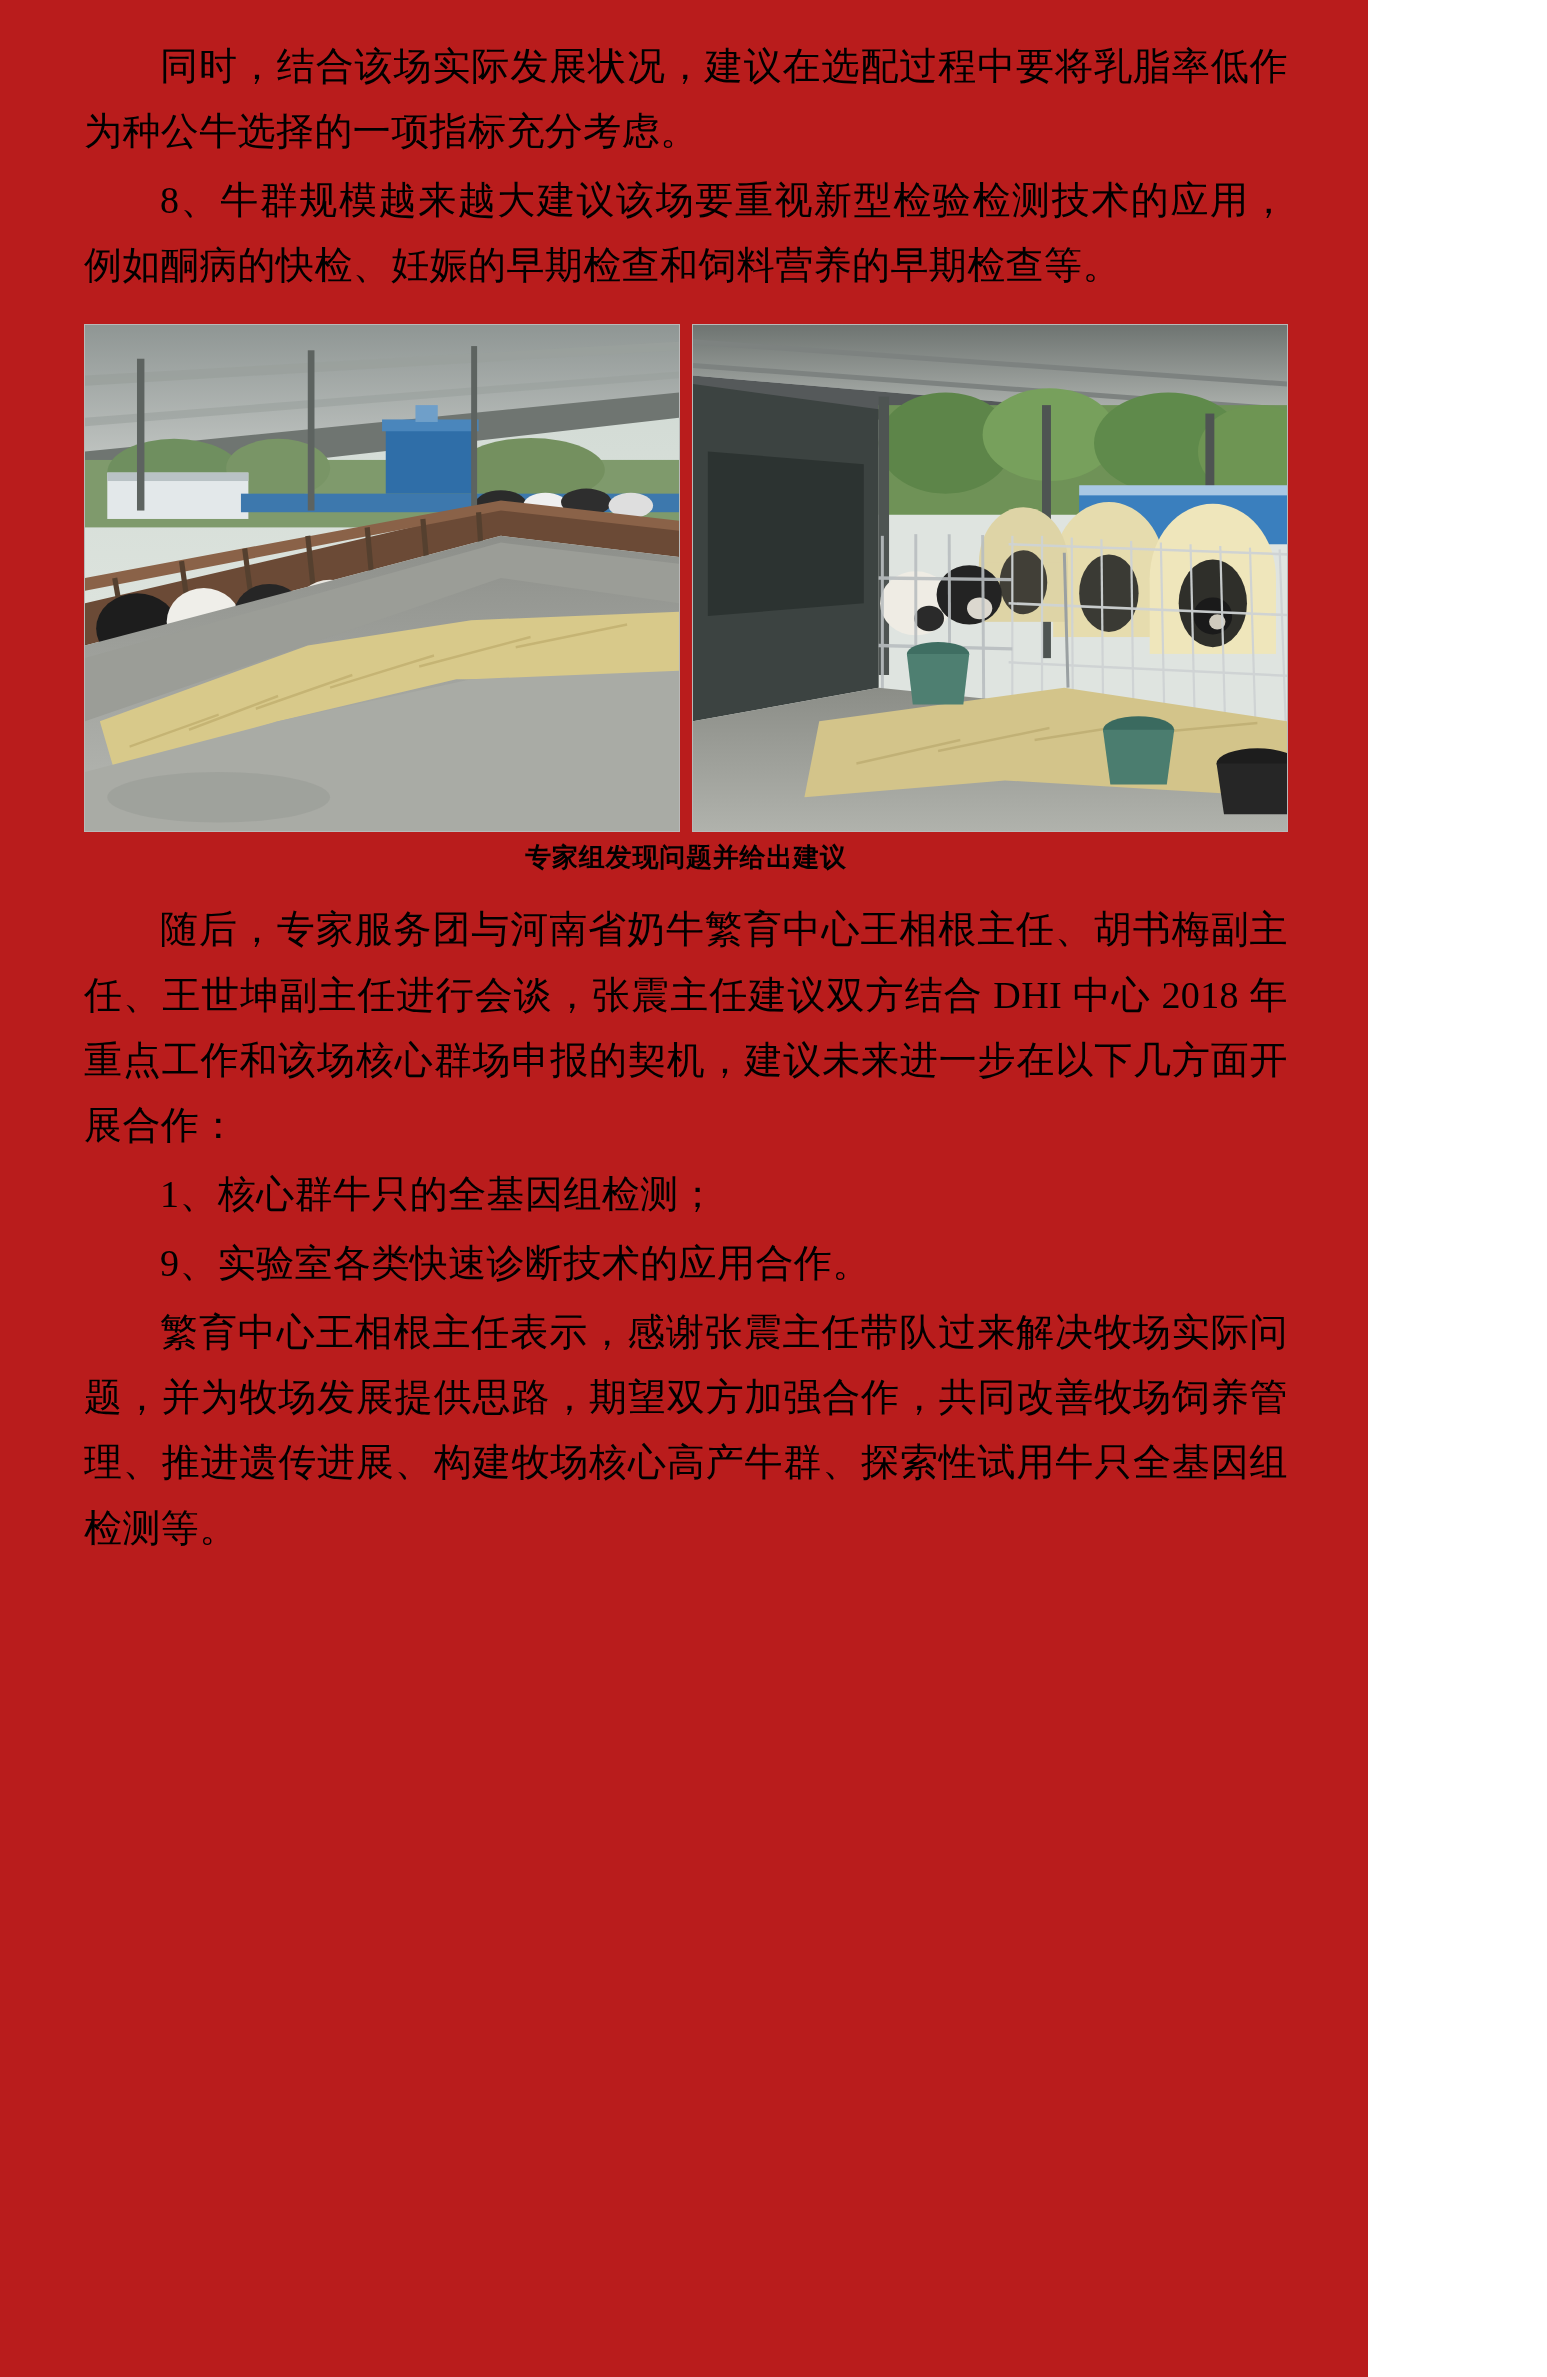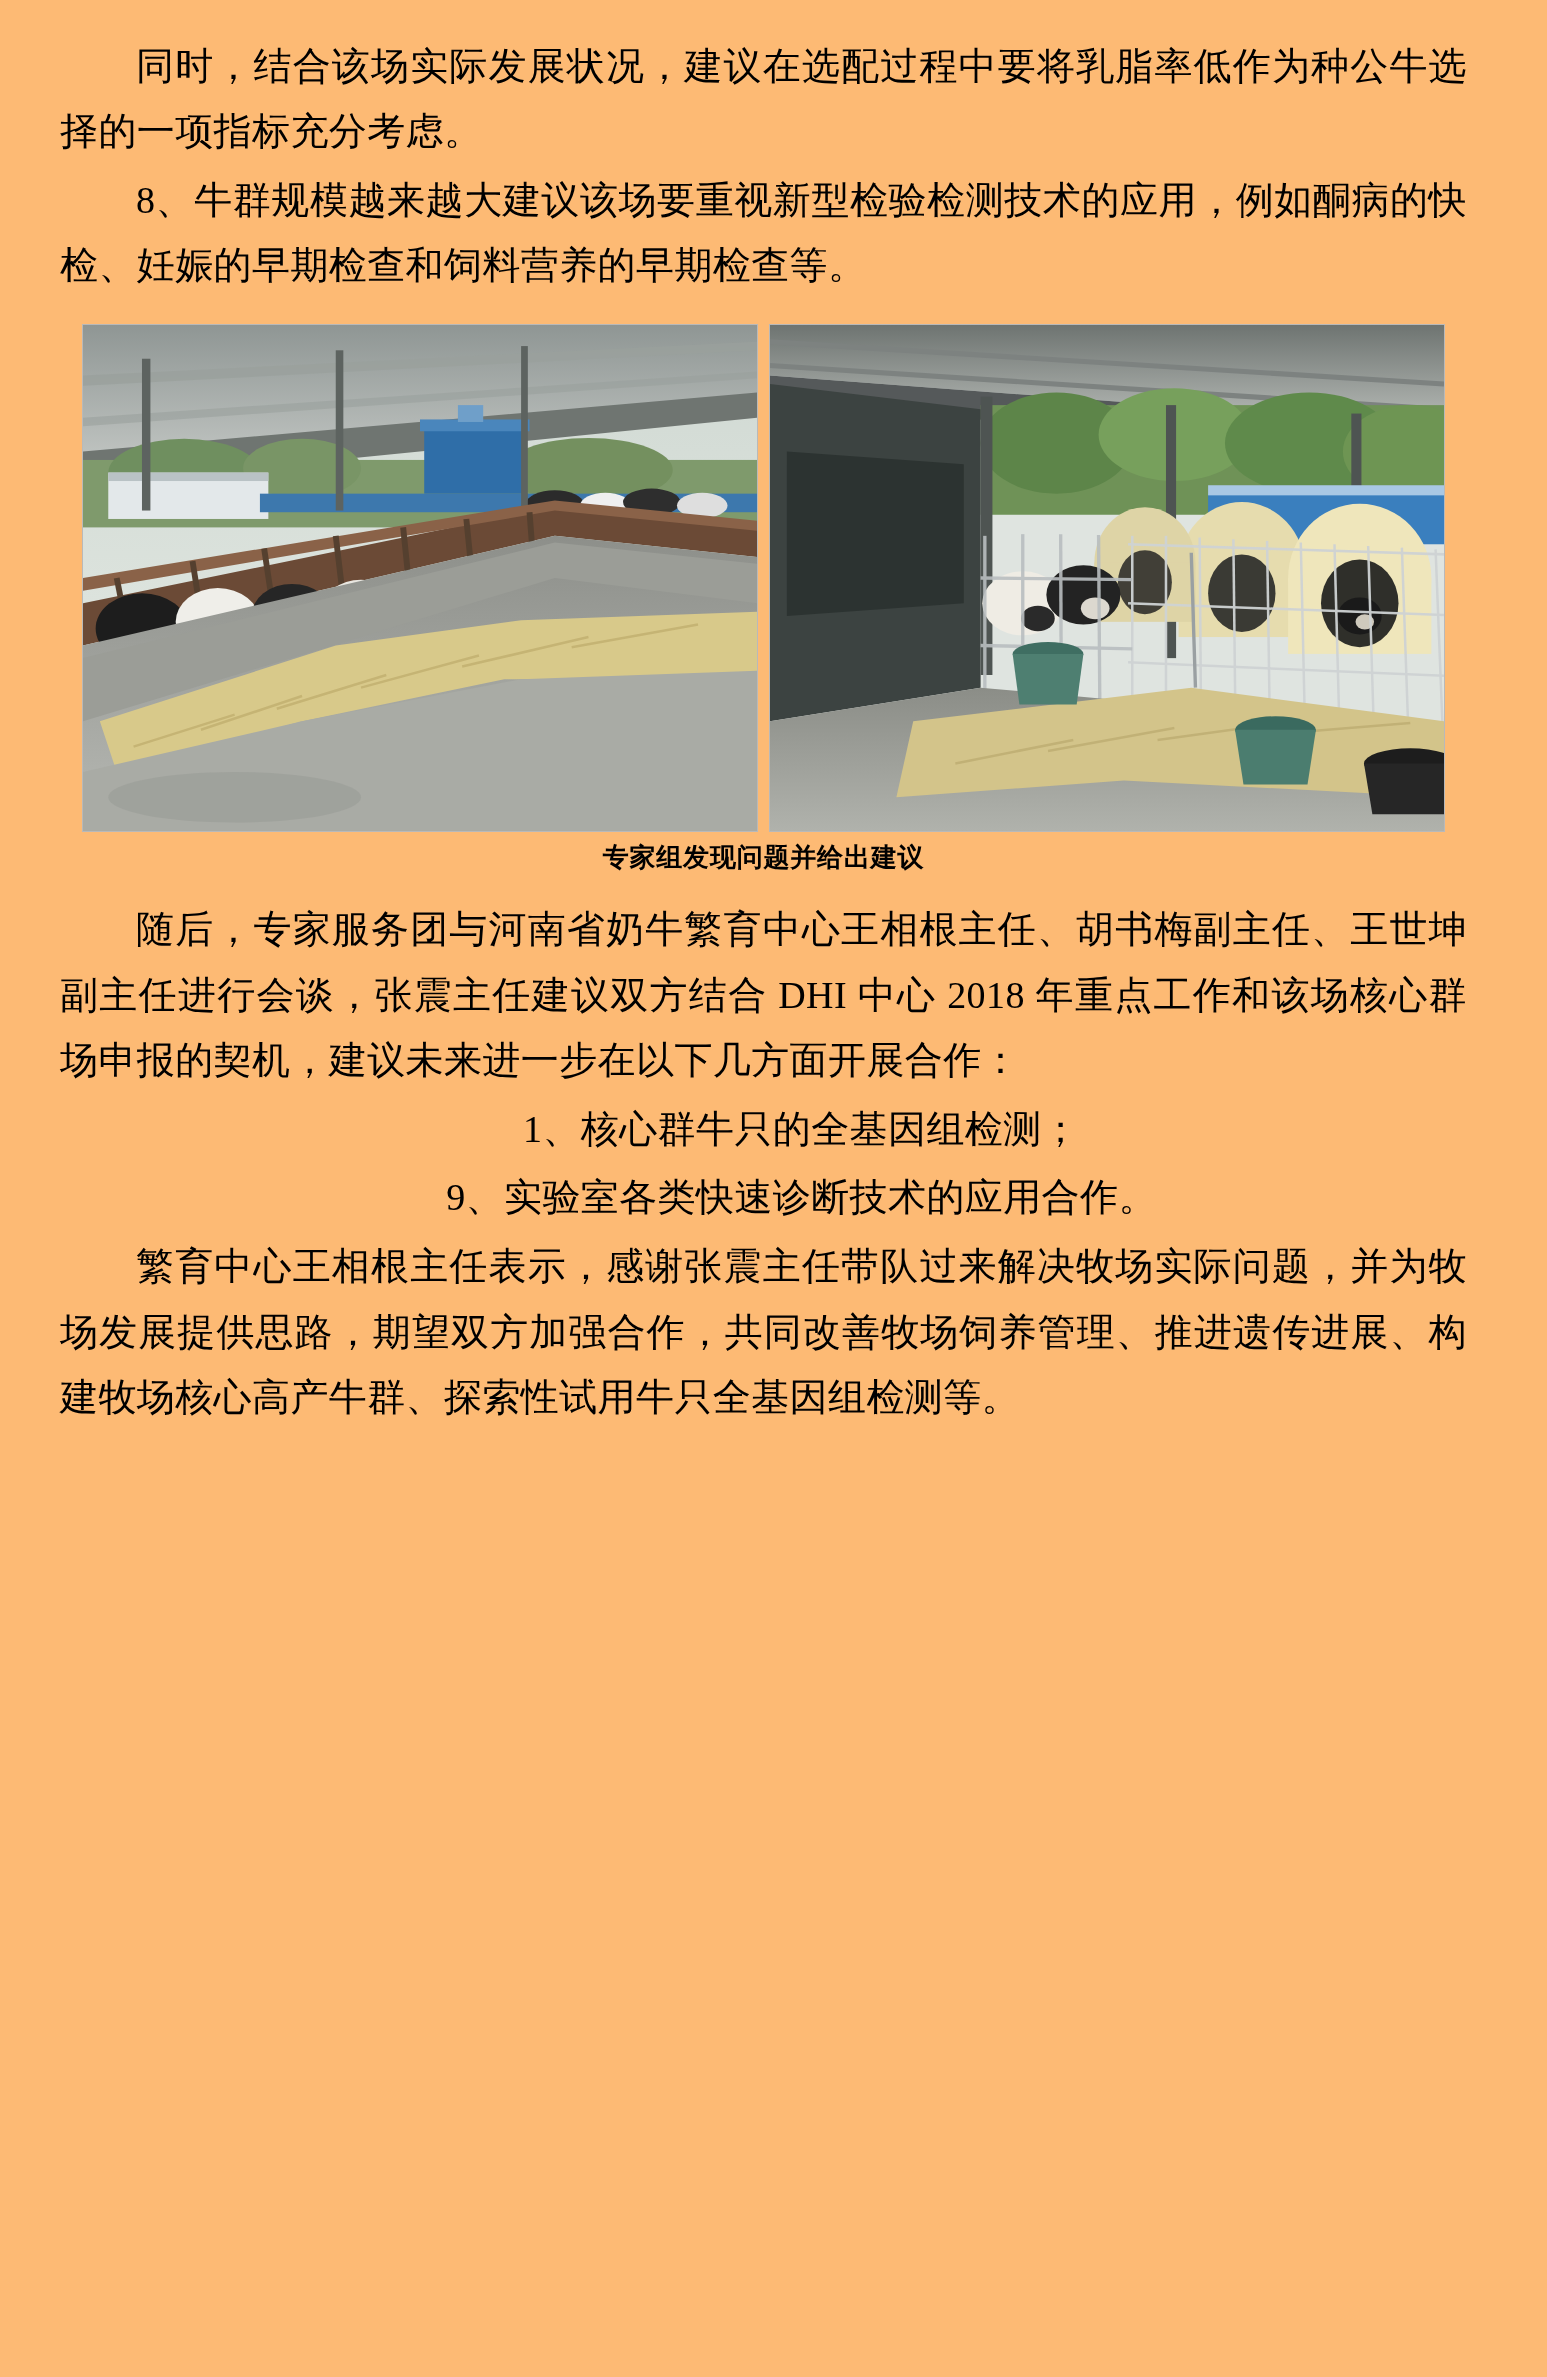--- a/index.html
+++ b/index.html
@@ -7,25 +7,25 @@
     padding: 0;
     background: #ffffff;
   }
   body {
     width: 1547px;
     min-height: 2377px;
     font-family: "Liberation Serif", "DejaVu Serif", serif;
     color: #000000;
   }
   .page {
-    width: 1547px;
+    width: 1368px;
     min-height: 2377px;
     box-sizing: border-box;
-    padding: 34px 80px 34px 60px;
-    background: #fdba74;
+    padding: 34px 80px 34px 84px;
+    background: #b91c1c;
     position: relative;
   }
   .para {
     font-size: 38px;
     line-height: 1.72;
     text-align: justify;
     text-justify: inter-ideograph;
     letter-spacing: 0.4px;
     margin: 0 0 3.4px 0;
     text-indent: 0;
@@ -61,21 +61,20 @@
     font-family: "Liberation Sans", "DejaVu Sans", sans-serif;
     letter-spacing: 0.8px;
     margin: 6.7px 0 22px 0;
   }
   .list-para {
     font-size: 38px;
     line-height: 1.72;
     text-indent: 76px;
     margin: 0 0 3.4px 0;
     letter-spacing: 0.4px;
-    text-align: center;
   }
 </style>
 </head>
 <body>
 
 <div class="page">
 
   <p class="para indent">同时，结合该场实际发展状况，建议在选配过程中要将乳脂率低作为种公牛选择的一项指标充分考虑。</p>
 
   <p class="para indent">8、牛群规模越来越大建议该场要重视新型检验检测技术的应用，例如酮病的快检、妊娠的早期检查和饲料营养的早期检查等。</p>

